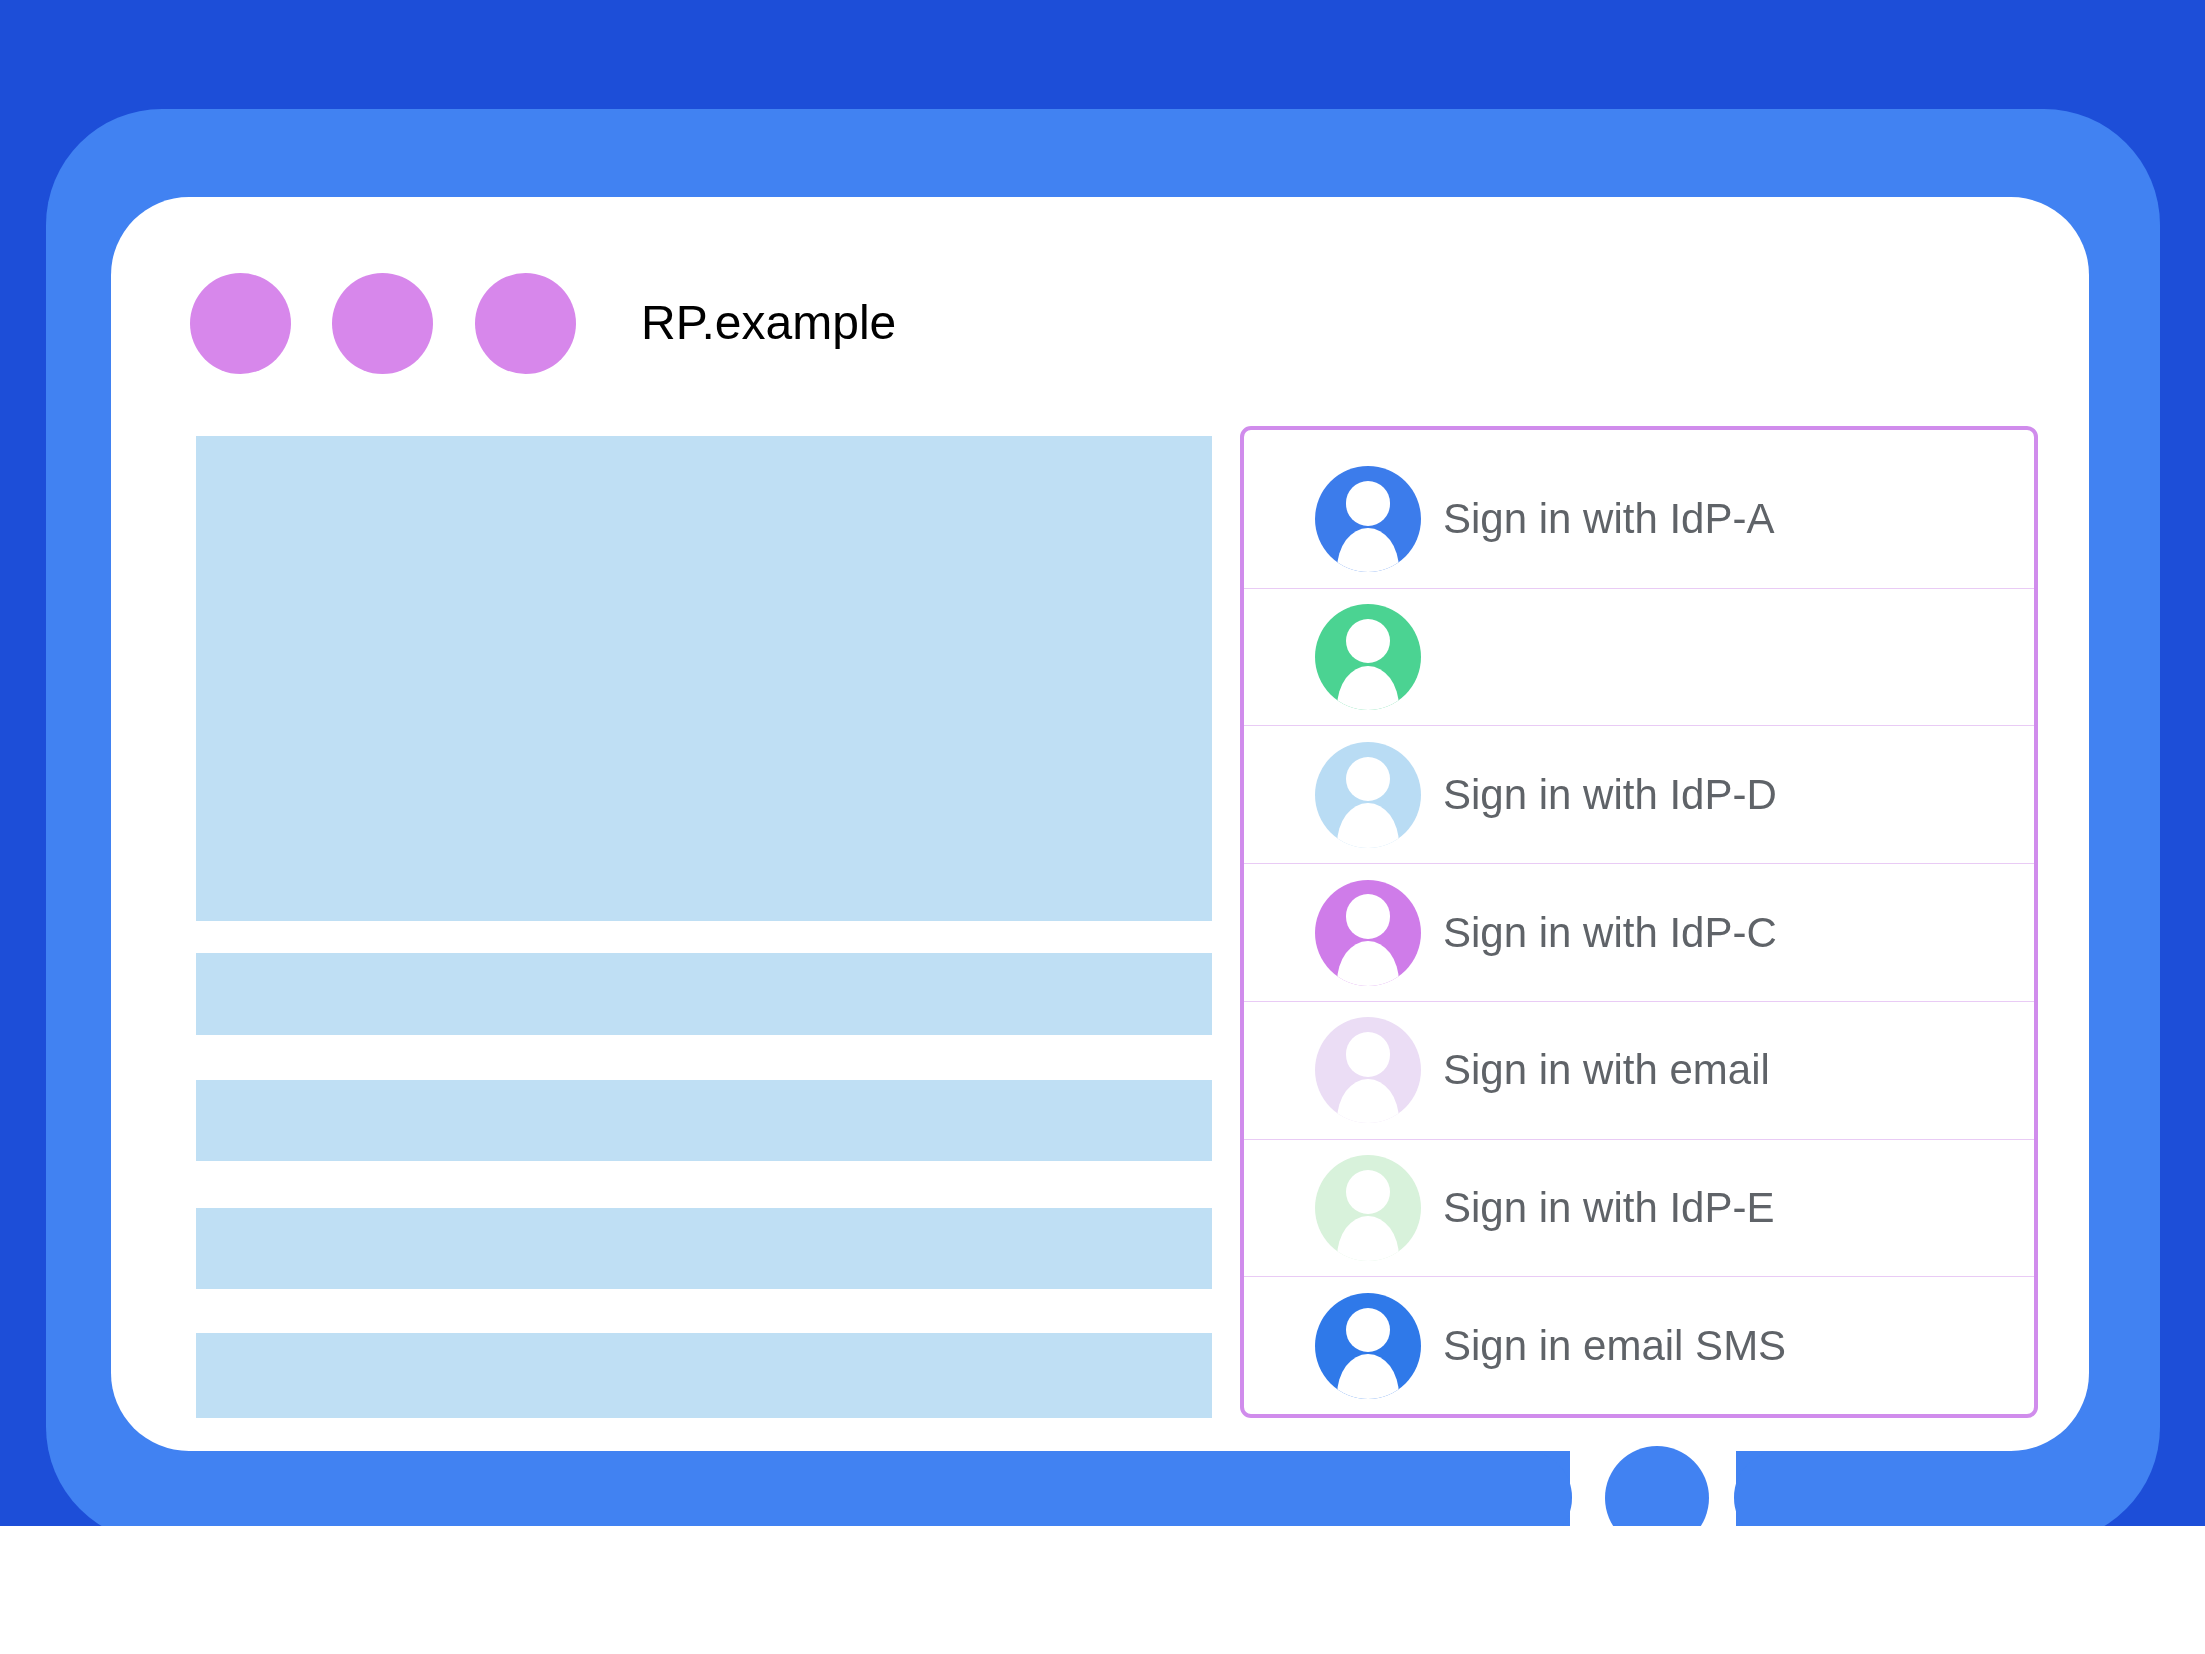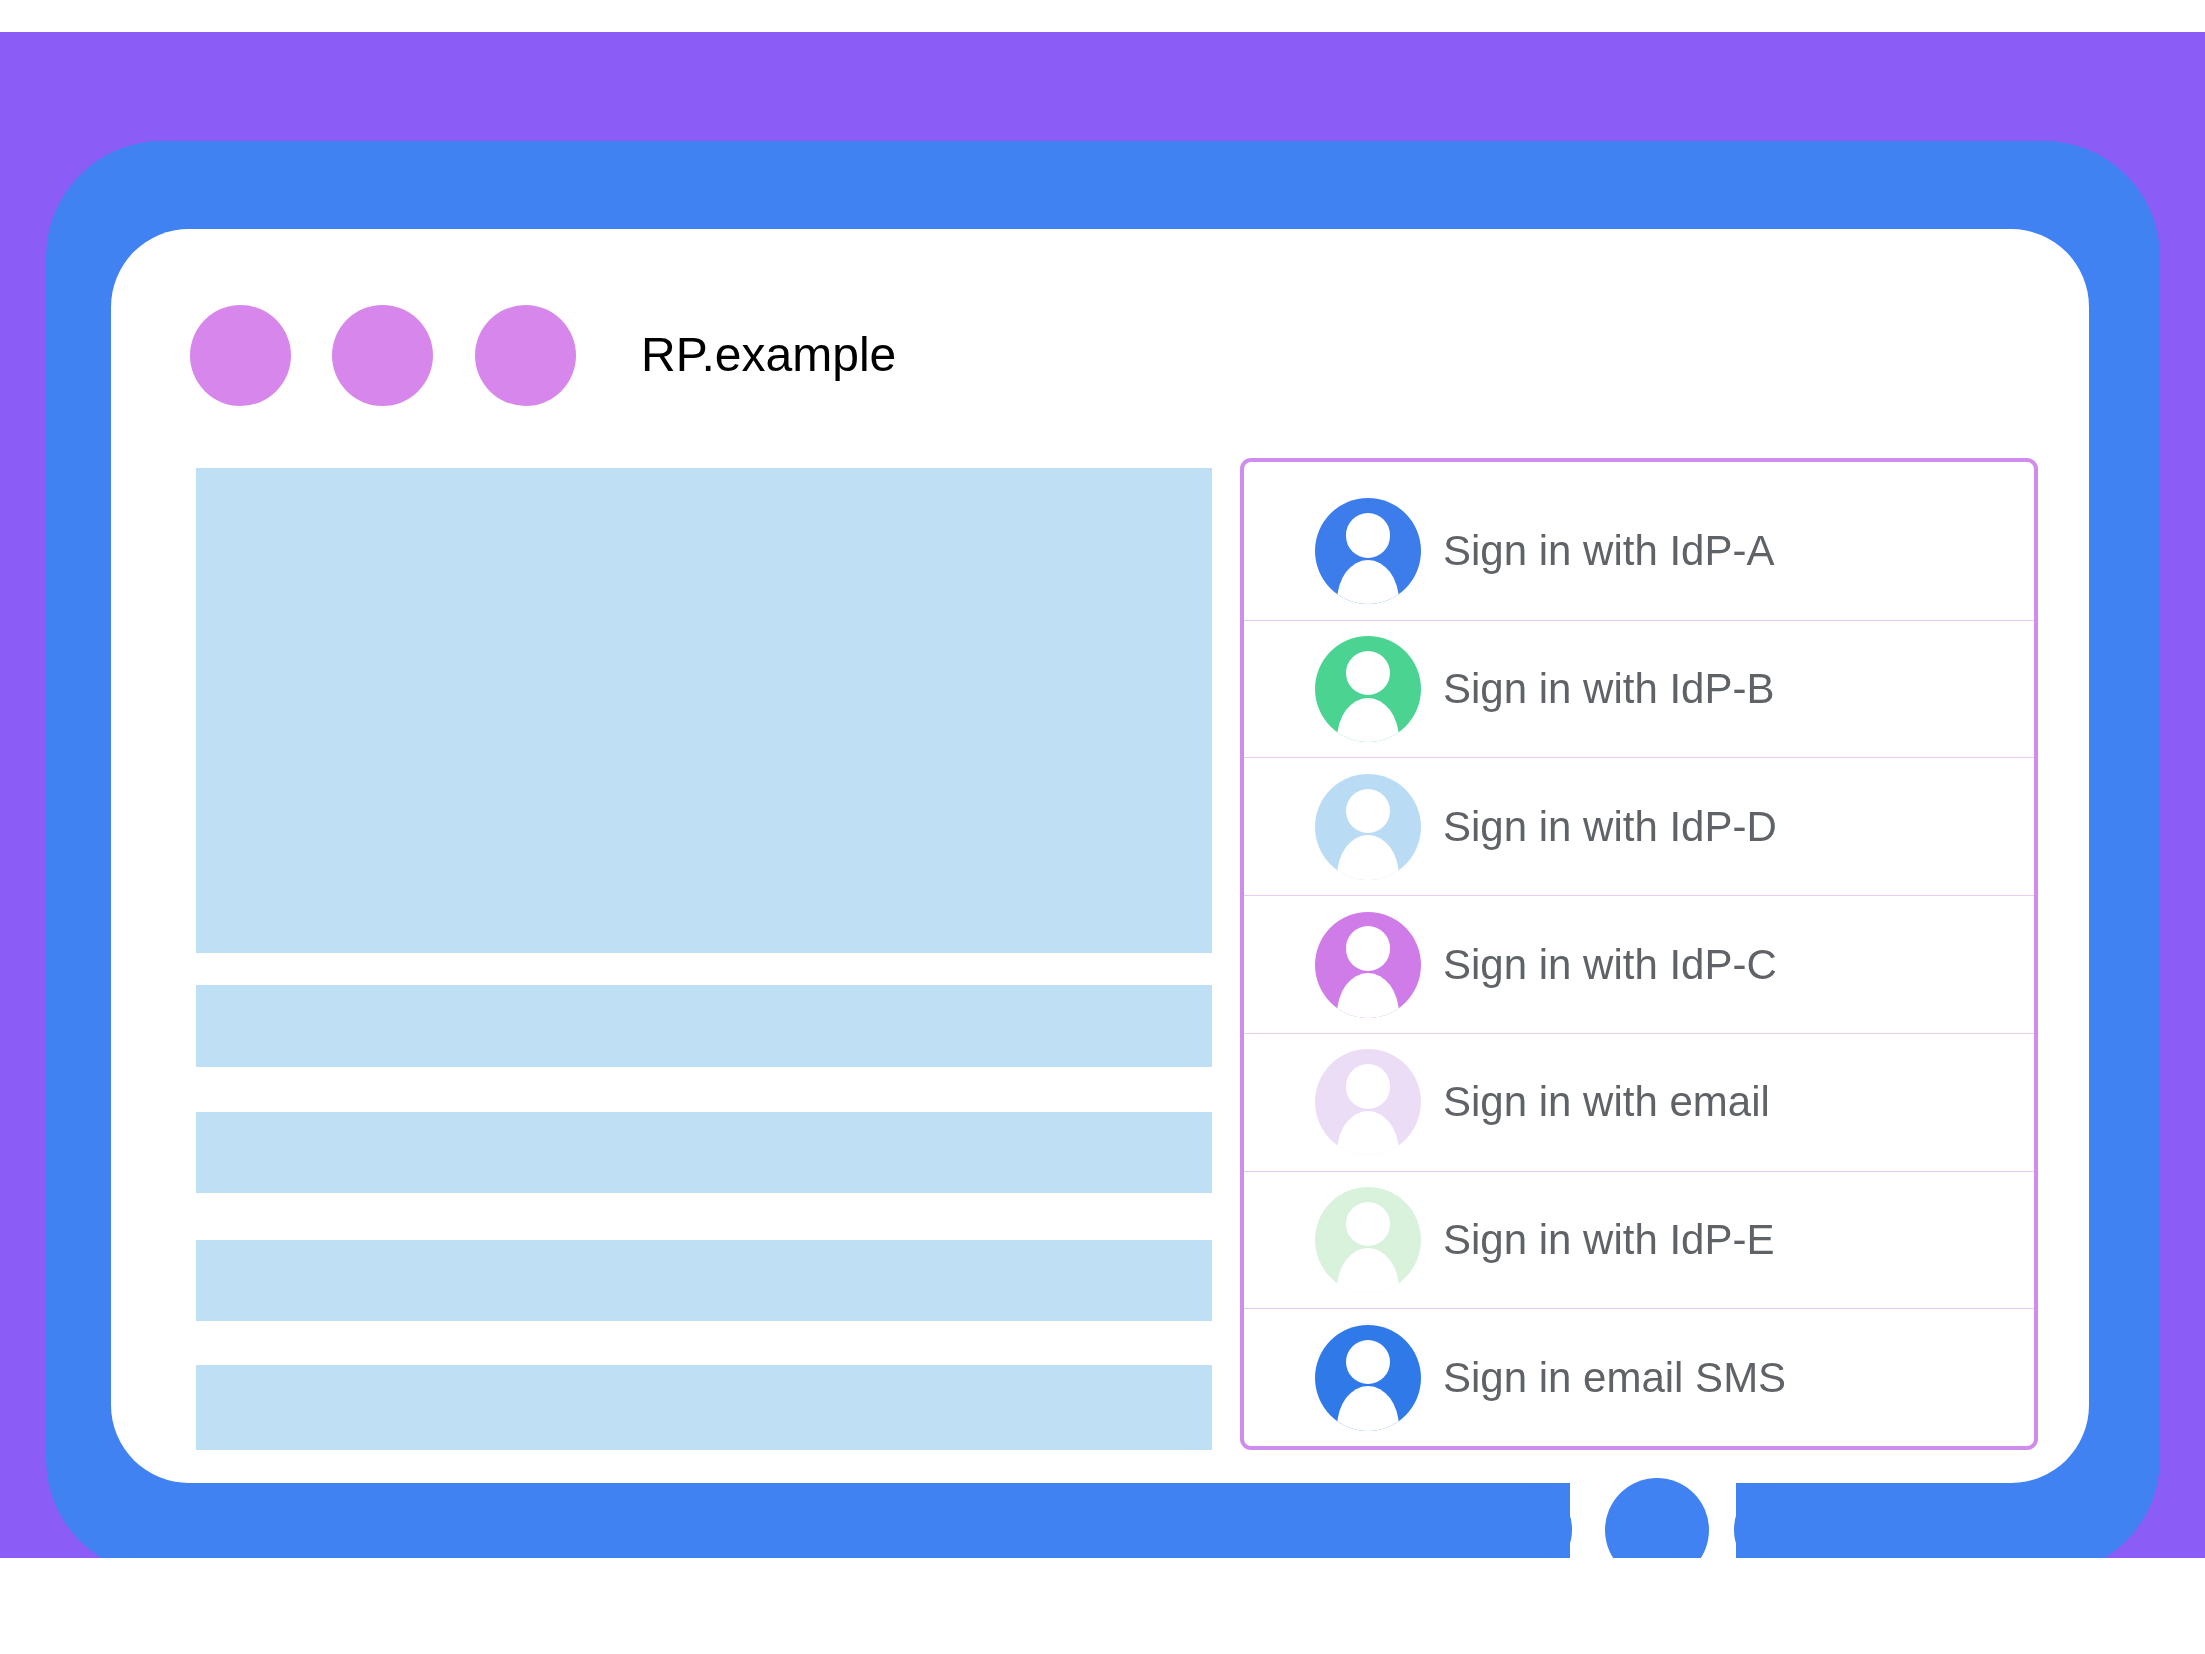--- a/index.html
+++ b/index.html
@@ -6,21 +6,21 @@
     --frame:#4182F2;
     --dot:#D787EB;
     --block:#BFDFF4;
     --panel-border:#D08CEC;
     --divider:#E9CBF5;
     --label:#5F6368;
     --title:#000000;
   }
   html,body{margin:0;padding:0;background:#ffffff;}
   body{font-family:"Liberation Sans","DejaVu Sans",sans-serif;}
-  #stage{position:relative;width:2206px;height:1526px;background:#8b5cf6;overflow:hidden;margin-top:32px;}
+  #stage{position:relative;width:2206px;height:1526px;background:#1d4ed8;overflow:hidden;}
 
   
   .frame{position:absolute;left:46px;top:109px;width:2114px;height:1434px;
          background:var(--frame);border-radius:116px;}
   .screen{position:absolute;left:65px;top:88px;width:1978px;height:1254px;
           background:#ffffff;border-radius:78px;}
 
   
   .bottom-gap{position:absolute;left:1570px;top:1451px;width:166px;height:104px;background:#ffffff;}
   .cap{position:absolute;top:1451px;width:111px;height:93px;background:var(--frame);}
@@ -87,21 +87,20 @@
       <div class="body"></div>
     </div>
     <div class="row-label">Sign in with IdP-A</div>
   </div>
 
   <div class="row">
     <div class="avatar" style="background: rgb(75, 211, 146);">
       <div class="head"></div>
       <div class="body"></div>
     </div>
-    <div class="row-label">Sign in with IdP-B</div>
   </div>
 
   <div class="row">
     <div class="avatar" style="background: rgb(185, 220, 244);">
       <div class="head"></div>
       <div class="body"></div>
     </div>
     <div class="row-label">Sign in with IdP-D</div>
   </div>
 

